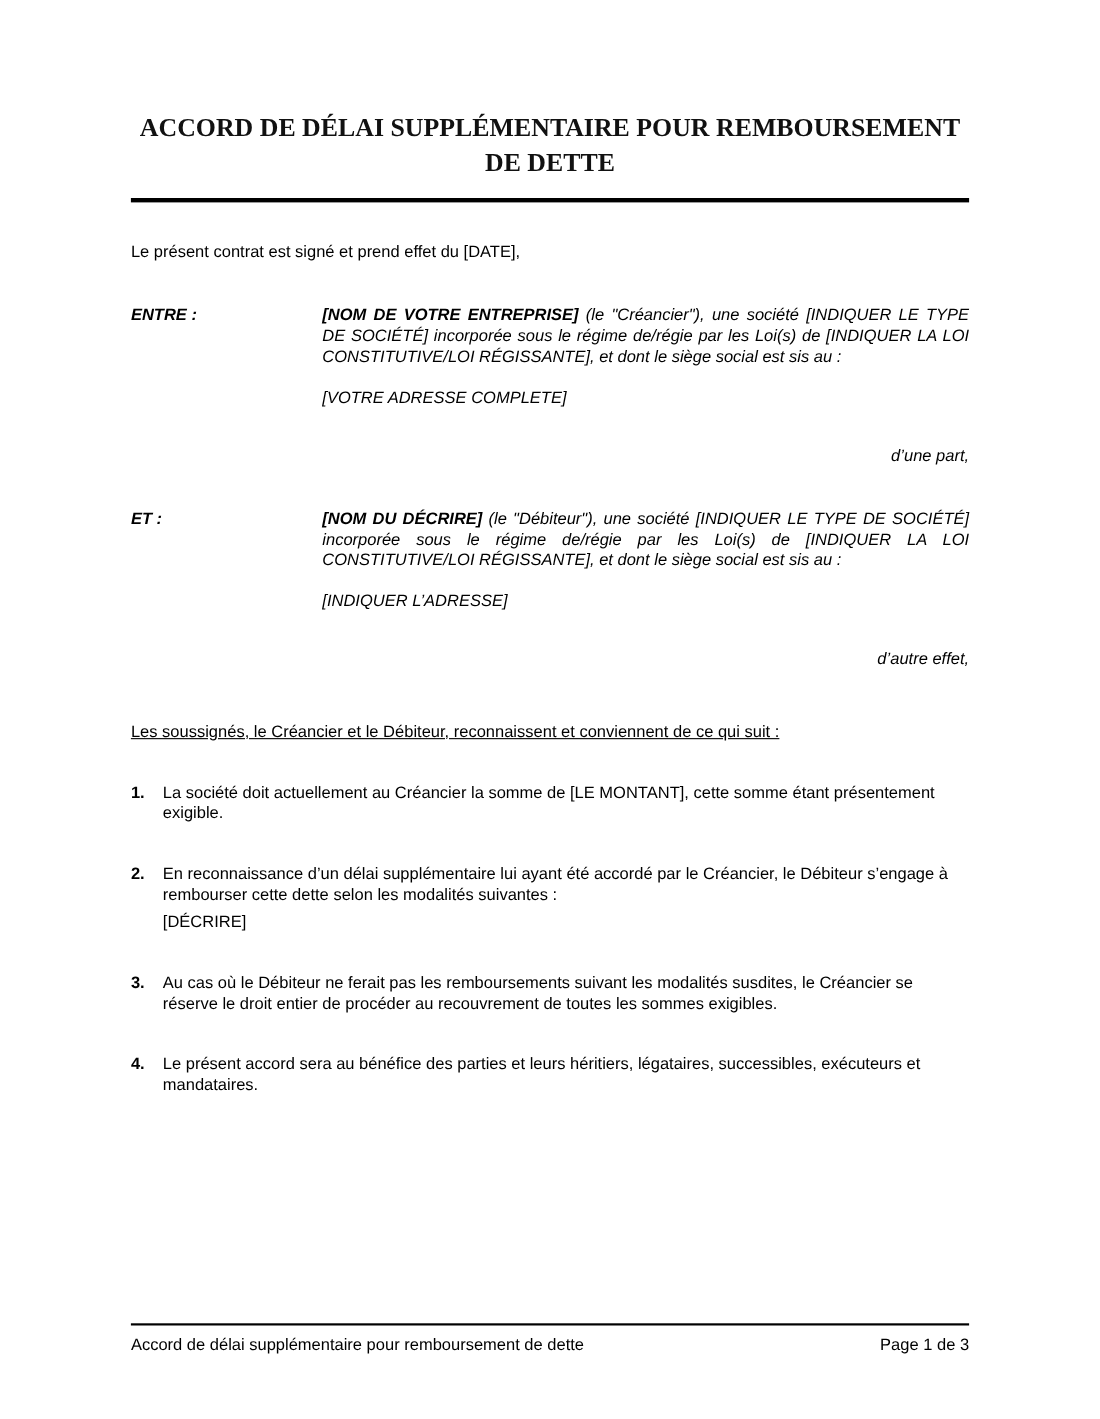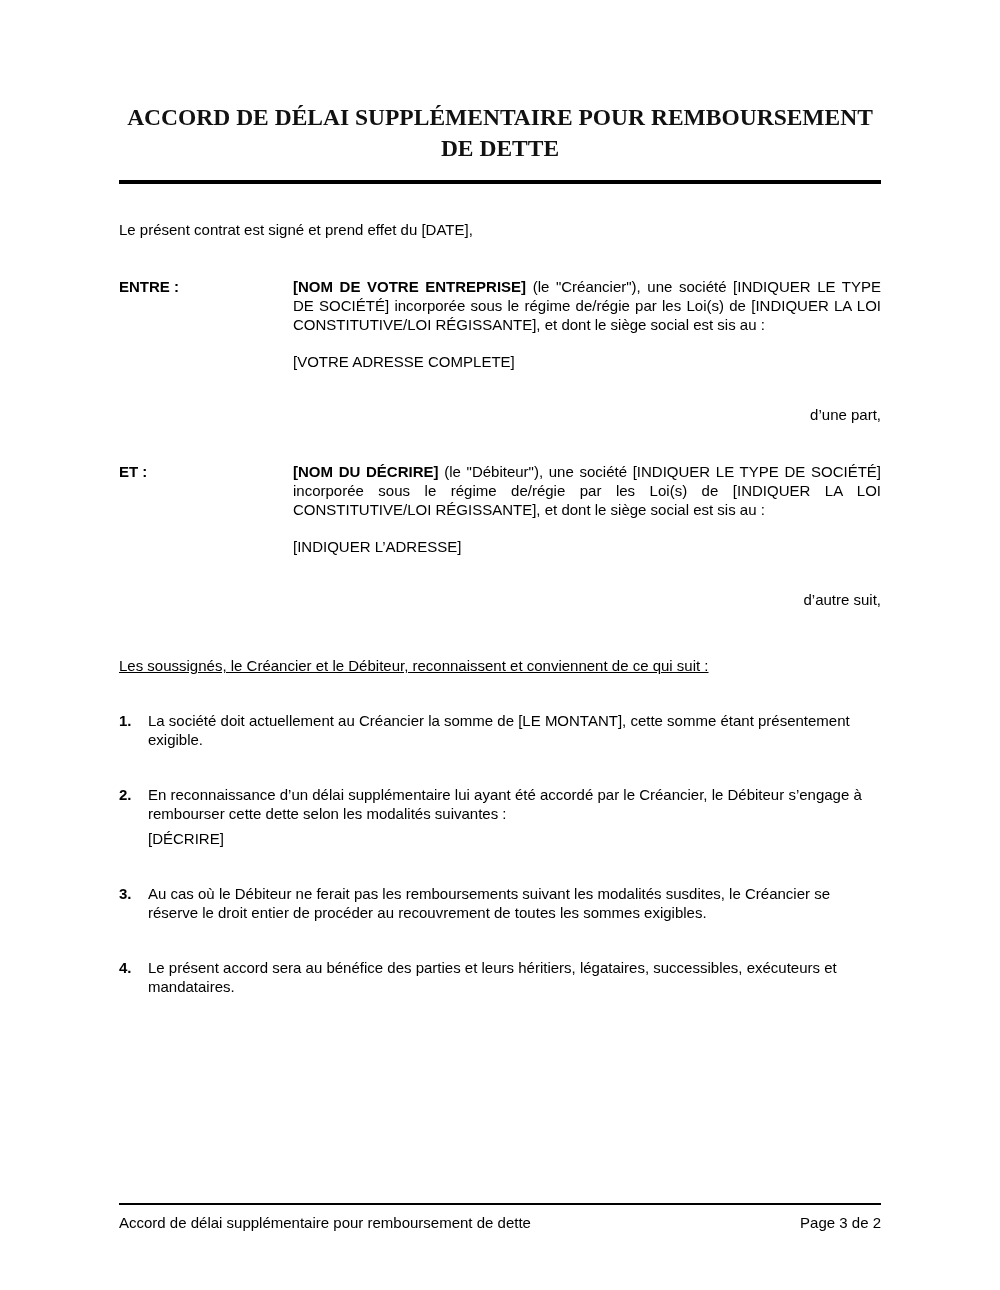--- a/index.html
+++ b/index.html
@@ -35,20 +35,21 @@
     background: #000000;
     margin-top: 13px;
   }
   .intro {
     margin-top: 36px;
   }
   .party-section {
     display: flex;
     align-items: flex-start;
     margin-top: 38px;
+    font-style: italic;
   }
   .party-label {
     flex: 0 0 174px;
     font-weight: bold;
   }
   .party-body {
     flex: 1 1 auto;
   }
   .party-desc {
     text-align: justify;
@@ -115,21 +116,21 @@
       <div class="party-address">[VOTRE ADRESSE COMPLETE]</div>
       <div class="part-note">d’une part,</div>
     </div>
   </div>
 
   <div class="party-section">
     <div class="party-label">ET :</div>
     <div class="party-body">
       <p class="party-desc"><b>[NOM DU DÉCRIRE]</b><span> (le "Débiteur"), une société [INDIQUER LE TYPE DE SOCIÉTÉ] incorporée sous le régime de/régie par les Loi(s) de [INDIQUER LA LOI CONSTITUTIVE/LOI RÉGISSANTE], et dont le siège social est sis au :</span></p>
       <div class="party-address">[INDIQUER L’ADRESSE]</div>
-      <div class="part-note">d’autre suit,</div>
+      <div class="part-note">d’autre effet,</div>
     </div>
   </div>
 
   <p class="recital">Les soussignés, le Créancier et le Débiteur, reconnaissent et conviennent de ce qui suit :</p>
 
   <div class="clause">
     <div class="clause-number">1.</div>
     <p class="clause-text">La société doit actuellement au Créancier la somme de [LE MONTANT], cette somme étant présentement exigible.</p>
   </div>
 
@@ -146,17 +147,17 @@
 
   <div class="clause">
     <div class="clause-number">4.</div>
     <p class="clause-text">Le présent accord sera au bénéfice des parties et leurs héritiers, légataires, successibles, exécuteurs et mandataires.</p>
   </div>
 
   <div class="footer">
     <div class="footer-rule"></div>
     <div class="footer-row">
       <span>Accord de délai supplémentaire pour remboursement de dette</span>
-      <span>Page 3 de 2</span>
+      <span>Page 1 de 3</span>
     </div>
   </div>
 
 </div>
 
 </body></html>

